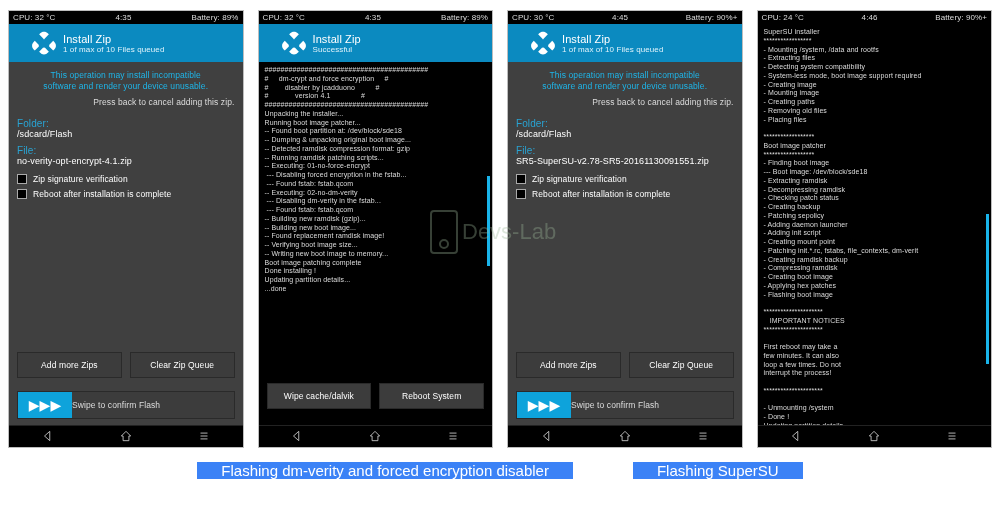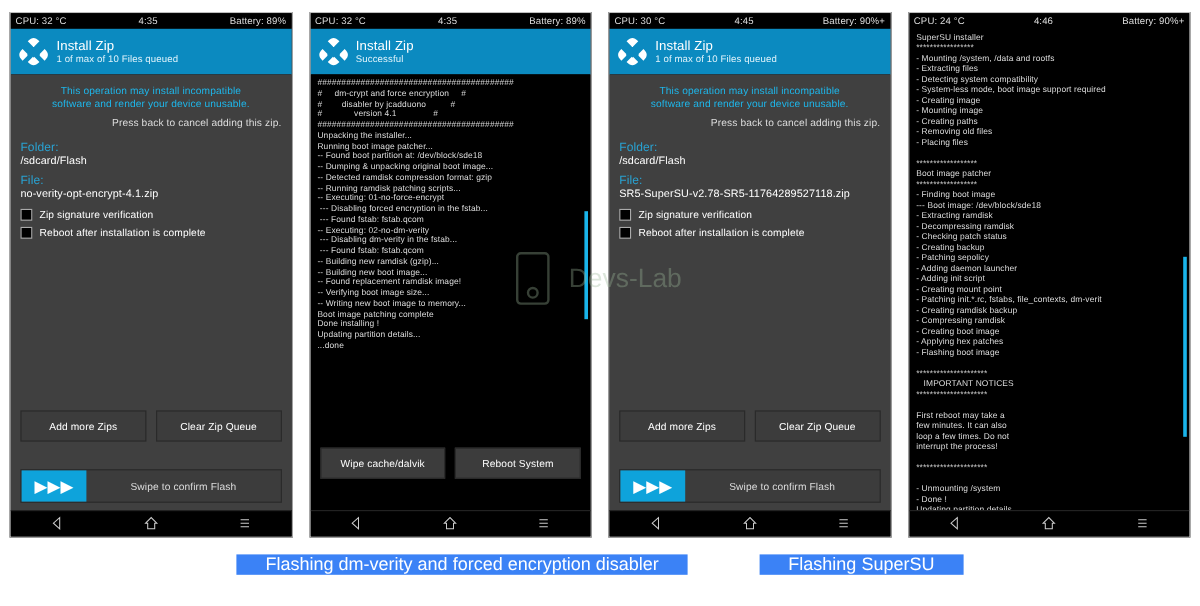--- a/index.html
+++ b/index.html
@@ -1,45 +1,45 @@
 <!DOCTYPE html>
 <html><head>
 <meta charset="utf-8">
 <style>
   *{box-sizing:border-box;margin:0;padding:0;font-family:Arial,Helvetica,sans-serif}
   body{background:#fff;width:1000px;height:505px;overflow:hidden;position:relative}
   .stage{position:absolute;inset:0;padding:10px 8px 0 8px}
   .row{display:flex;gap:14px;justify-content:flex-start}
   .phone{width:280px;height:438px;background:#000;border:1px solid #bdbdbd;display:flex;flex-direction:column;color:#fff;font-size:9px;letter-spacing:.1px}
   .status{display:flex;justify-content:space-between;padding:2px 4px;color:#ddd;font-size:8px;background:#000}
-  .titlebar{background:#0b8ac0;display:flex;align-items:center;gap:6px;padding:4px 6px;height:38px}
+  .titlebar{background:#0b8ac0;display:flex;align-items:center;gap:6px;padding:4px 22px;height:38px}
   .logo{width:26px;height:26px;flex:none;position:relative}
   .logo svg{width:26px;height:26px}
   .tb-text .t1{color:#fff;font-size:11px}
   .tb-text .t2{color:#dff3fb;font-size:8px}
   .mainA{flex:1;background:#404040;display:flex;flex-direction:column;padding:0 8px;color:#ddd}
   .warn{color:#1eb6ea;text-align:center;font-size:8.5px;line-height:1.35;margin:8px 4px 4px}
   .cancel{color:#ddd;text-align:right;font-size:8.5px;margin-bottom:8px}
   .lbl{color:#29a3d3;font-size:10px;margin-top:3px}
   .val{color:#fff;font-size:9px;margin-bottom:3px}
   .chk{display:flex;align-items:center;gap:6px;margin-top:5px;color:#fff;font-size:8.5px}
   .box{width:10px;height:10px;border:1px solid #aaa;background:#000}
   .spacer{flex:1}
-  .btnrow{display:flex;gap:8px;margin:20px 0}
+  .btnrow{display:flex;gap:8px;margin:10px 0}
   .btn{flex:1;background:#3c3c3c;color:#fff;text-align:center;padding:7px 2px;font-size:8.5px;border:1px solid #2a2a2a}
   .swipe{display:flex;align-items:center;background:#3c3c3c;height:28px;margin:3px 0 6px;border:1px solid #2a2a2a}
   .arrows{background:#0ea3db;height:100%;width:54px;display:flex;align-items:center;justify-content:center;color:#fff;font-size:14px;gap:1px}
-  .swipe .slabel{flex:1;text-align:center;font-size:8.5px}
+  .swipe .slabel{flex:1;font-size:8.5px}
   .navbar{height:22px;display:flex;align-items:center;justify-content:space-around;background:#000;border-top:1px solid #222;color:#ccc}
   .nav svg{width:14px;height:14px;fill:none;stroke:#ccc;stroke-width:1.5}
   .term{flex:1;background:#000;padding:4px 4px 4px 6px;color:#ddd;font-family:"Courier New",monospace;font-size:7px;line-height:1.25;white-space:pre;overflow:hidden;position:relative}
   .term .bar{position:absolute;right:2px;width:3px;background:#19b4ea}
   .captions{display:flex;gap:60px;margin-top:14px;justify-content:center}
   .cap{background:#3b82f6;color:#fff;padding:0 24px;font-size:15px}
-  .watermark{position:absolute;left:430px;top:210px;color:#9db89a;opacity:.35;font-size:22px;pointer-events:none;display:flex;align-items:center;gap:16px}
+  .watermark{position:absolute;left:430px;top:210px;color:#9db89a;opacity:.35;font-size:22px;pointer-events:none;display:flex;align-items:center;gap:4px}
   .watermark .ph{width:28px;height:44px;border:2px solid #9db89a;border-radius:4px;position:relative}
   .watermark .ph::after{content:"";position:absolute;bottom:3px;left:50%;transform:translateX(-50%);width:6px;height:6px;border-radius:50%;border:2px solid #9db89a}
 </style>
 </head>
 <body>
 
 <div class="stage">
   <div class="row" id="row">
       <div class="phone">
         <div class="status">
@@ -181,21 +181,21 @@
             <div class="t2">1 of max of 10 Files queued</div>
           </div>
         </div>
         <div class="mainA">
           <div class="warn" style="white-space:pre-line">This operation may install incompatible
 software and render your device unusable.</div>
           <div class="cancel">Press back to cancel adding this zip.</div>
           <div class="lbl">Folder:</div>
           <div class="val">/sdcard/Flash</div>
           <div class="lbl">File:</div>
-          <div class="val">SR5-SuperSU-v2.78-SR5-11764289527118.zip</div>
+          <div class="val">SR5-SuperSU-v2.78-SR5-20161130091551.zip</div>
           <div class="chk">
             <div class="box"></div>
             <span>Zip signature verification</span>
           </div>
           <div class="chk">
             <div class="box"></div>
             <span>Reboot after installation is complete</span>
           </div>
           <div class="spacer"></div>
           <div class="btnrow">

